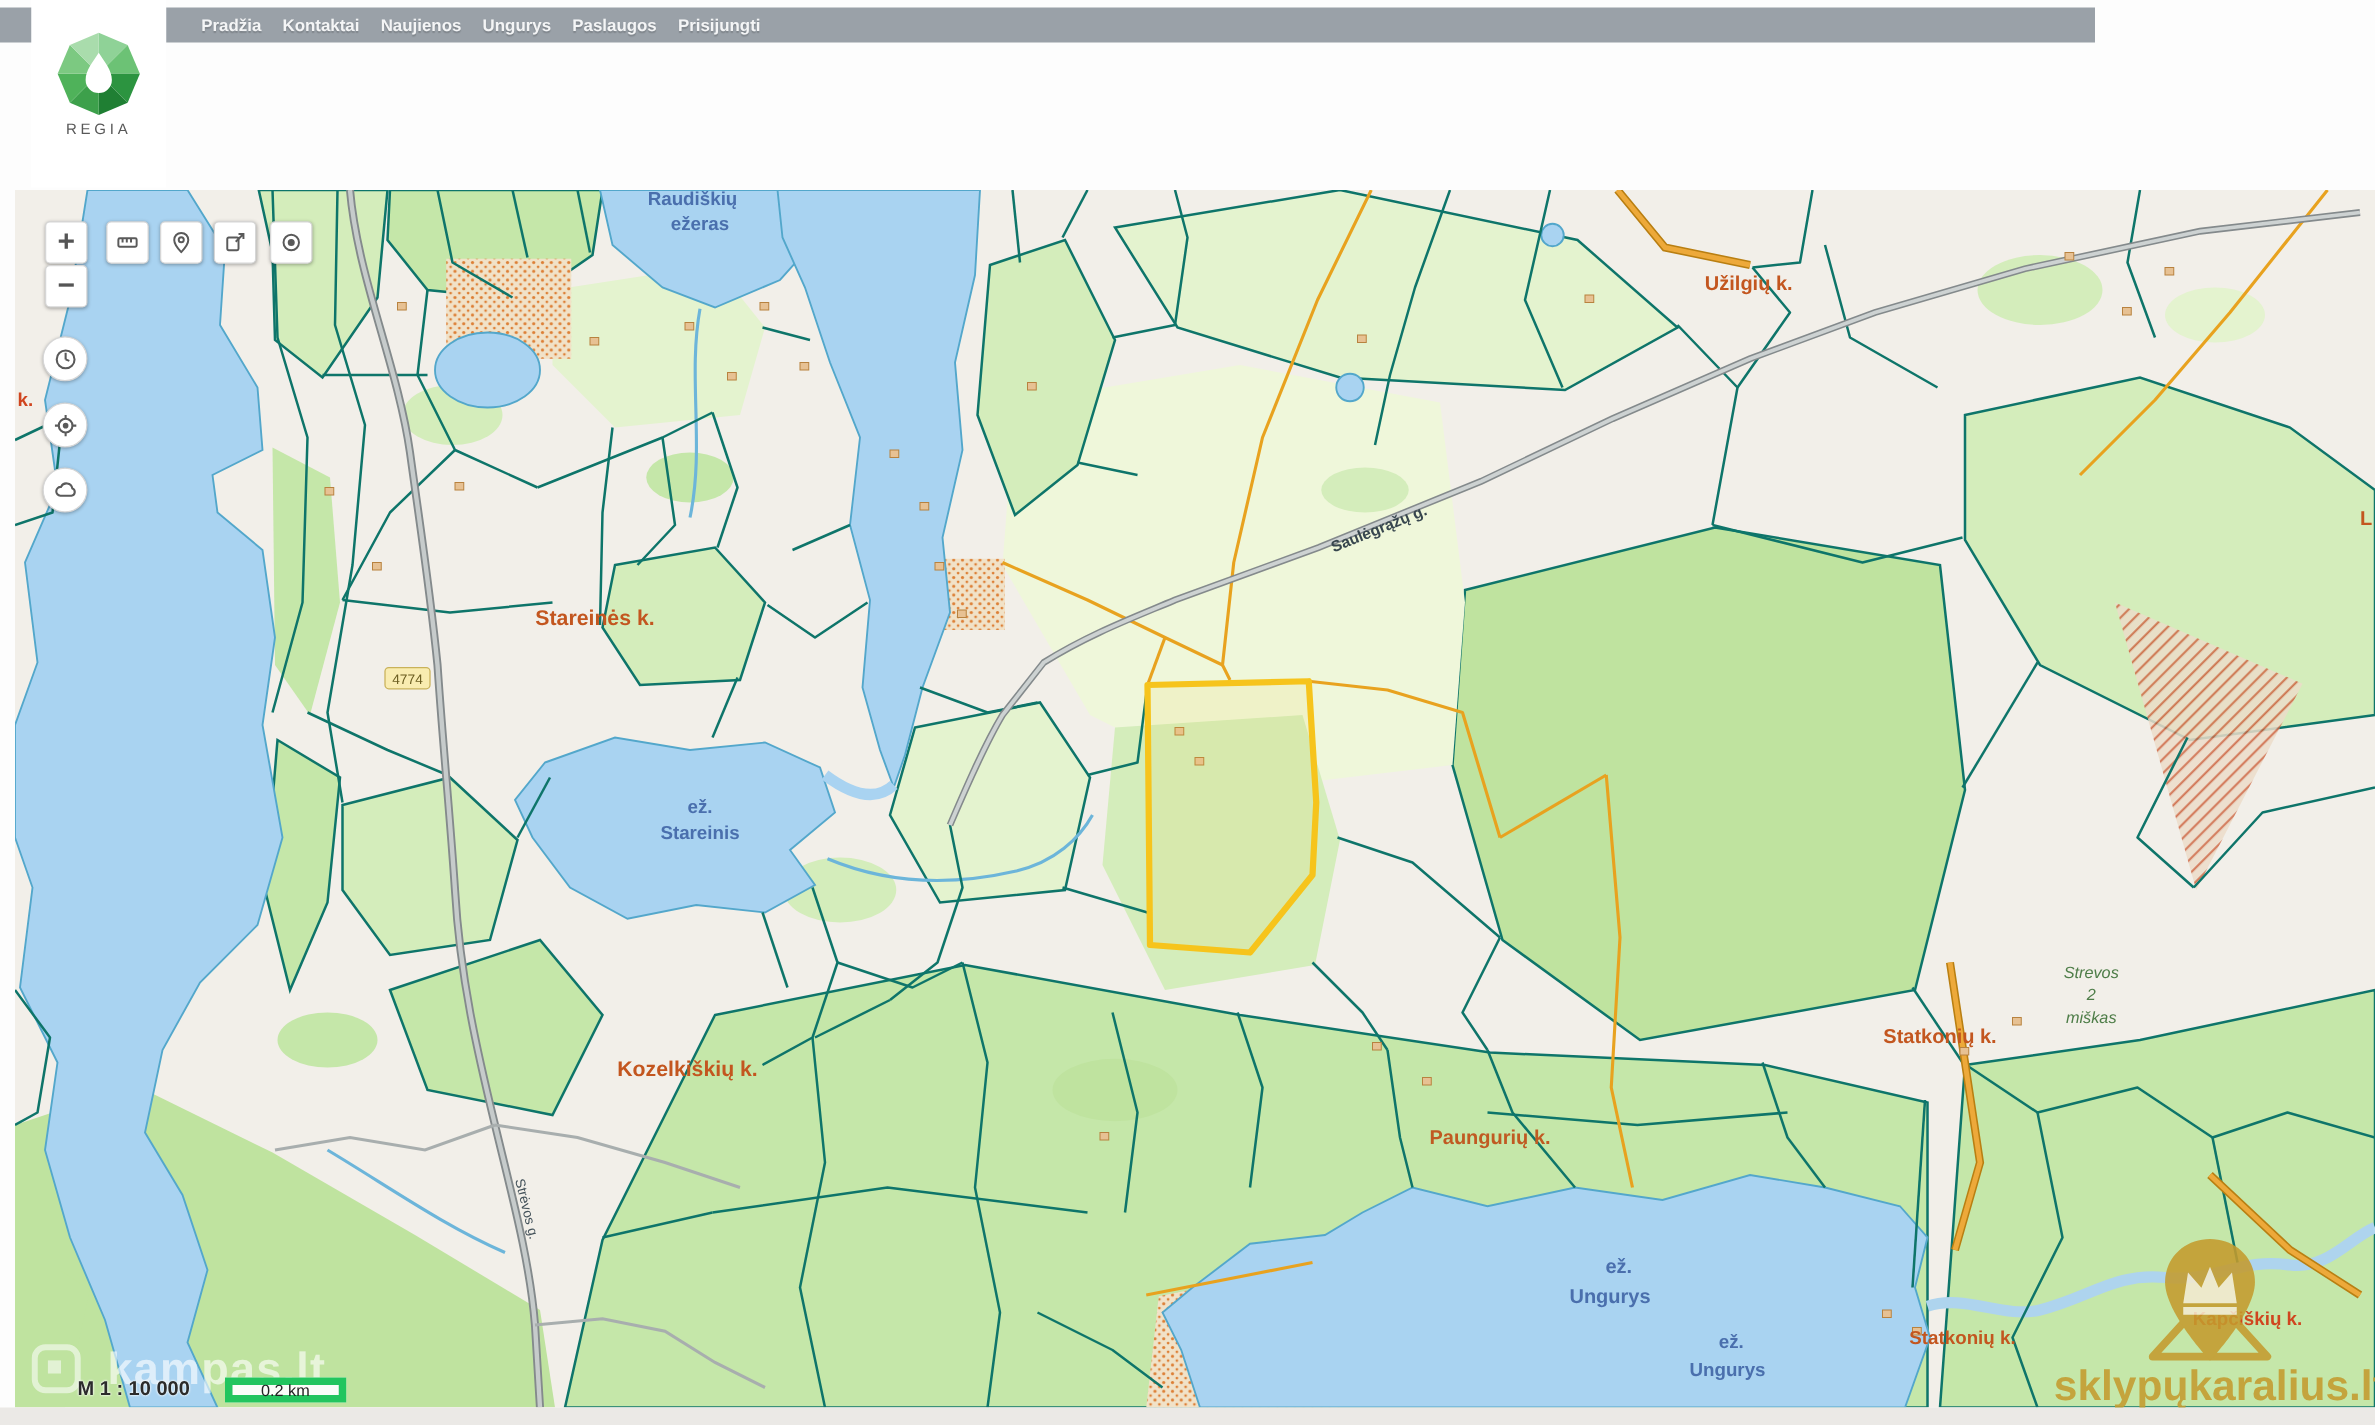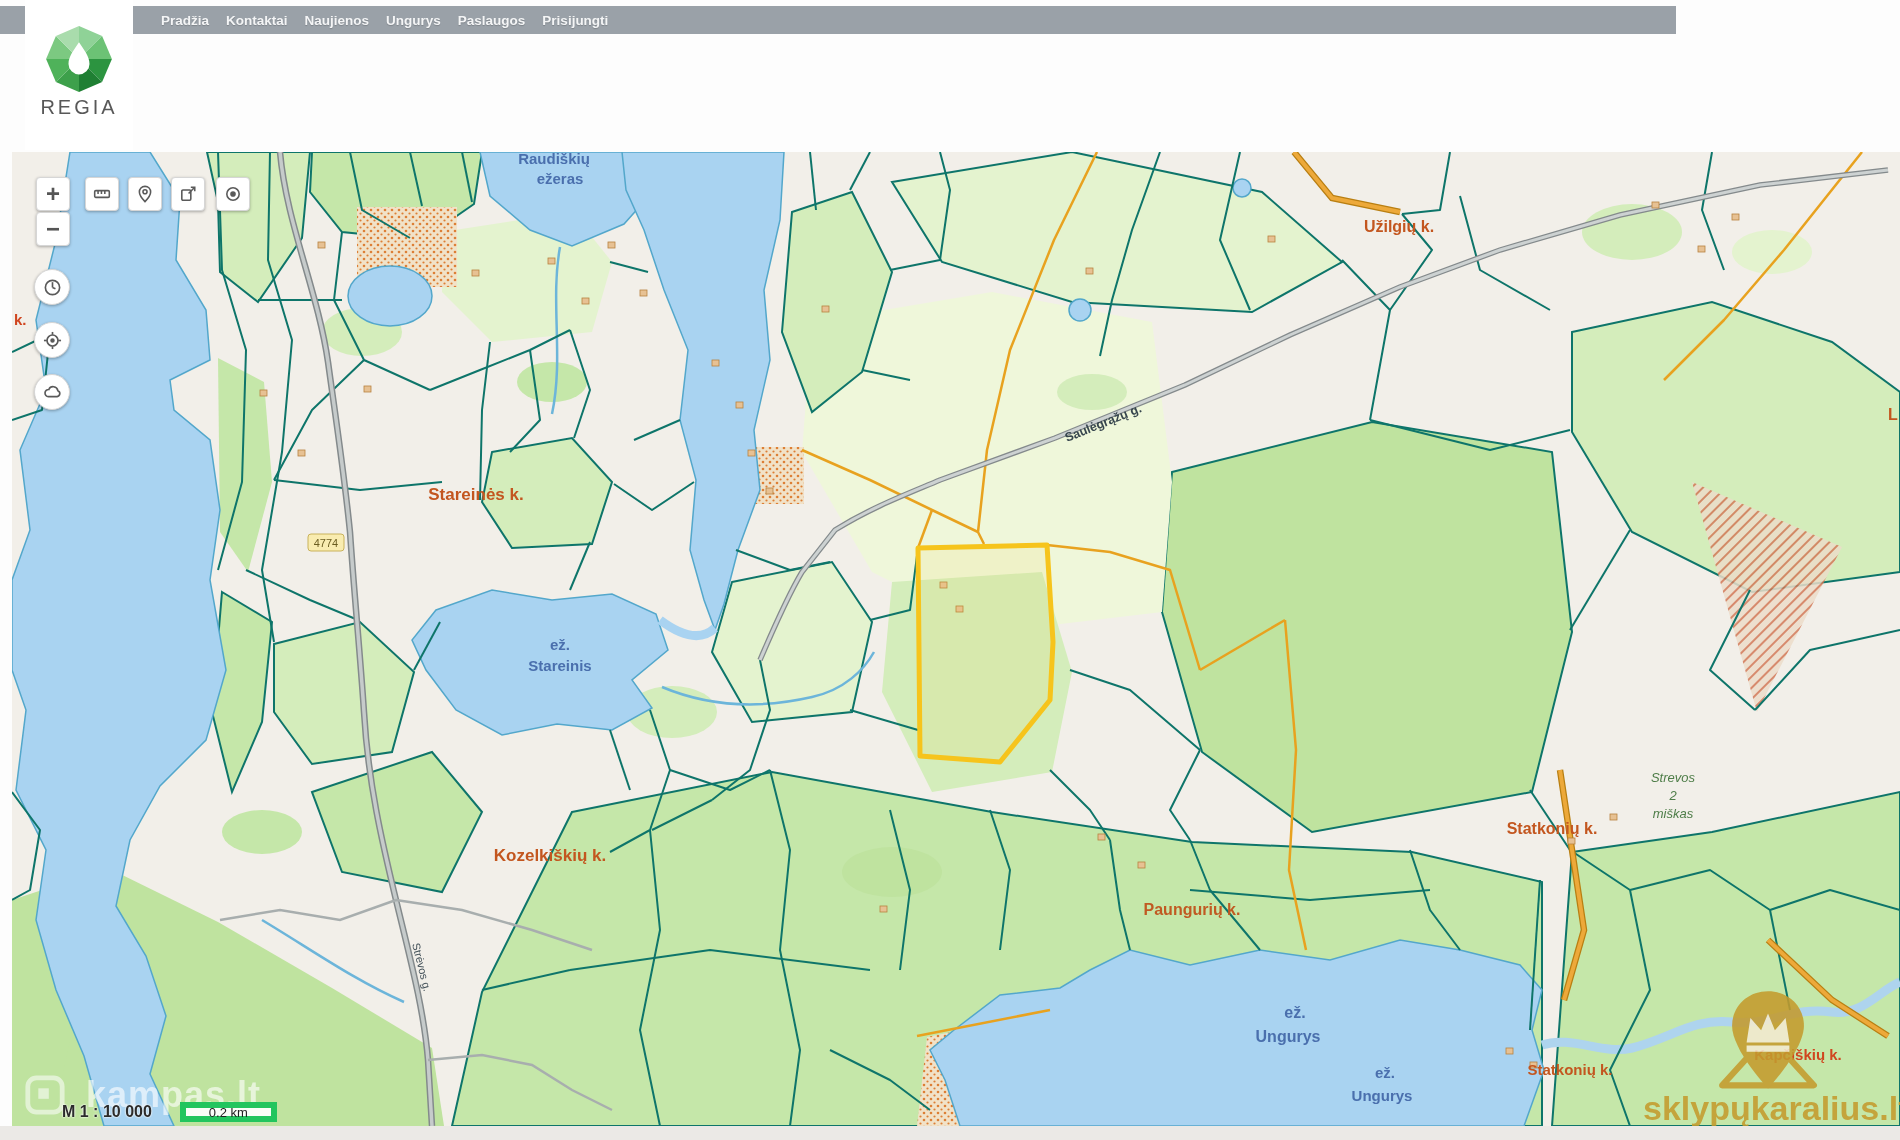--- a/index.html
+++ b/index.html
@@ -3,21 +3,21 @@
 <meta charset="utf-8">
 <style>
   html,body{margin:0;padding:0;}
   body{width:1900px;height:1140px;background:#fdfdfd;font-family:"Liberation Sans",sans-serif;overflow:hidden;}
   .page{position:relative;width:1676px;height:1140px;}
   .topbar{position:absolute;left:0;top:6px;width:100%;height:28px;background:#9aa1a8;}
   .menu{position:absolute;left:161px;top:6px;height:28px;display:flex;gap:17px;align-items:center;}
   .menu span{color:#f4f5f6;font-size:13.5px;font-weight:bold;text-shadow:0 1px 1px rgba(0,0,0,.18);cursor:pointer;white-space:nowrap;}
   .logo-tab{position:absolute;left:25px;top:0;width:108px;height:150px;background:#fff;z-index:6;text-align:center;cursor:pointer;}
   .logo-tab svg{display:block;margin:24px auto 2px auto;}
-  .brand{font-size:20px;color:#585858;letter-spacing:3px;font-weight:normal;}
+  .brand{font-size:12px;color:#585858;letter-spacing:3px;font-weight:normal;}
   .map{position:absolute;left:12px;top:152px;width:1888px;height:974px;background:#f2efe9;overflow:hidden;cursor:grab;}
   .map-svg{position:absolute;left:0;top:0;}
   .bottom-strip{position:absolute;left:0;top:1126px;width:1900px;height:14px;background:#ebe9e6;}
   
   .sq{position:absolute;width:34px;height:34px;background:#fff;border:1px solid #d6d6d6;border-radius:4px;
       box-shadow:0 1px 3px rgba(0,0,0,.3);display:flex;align-items:center;justify-content:center;
       color:#555;font-size:24px;font-weight:bold;cursor:pointer;box-sizing:border-box;z-index:5;}
   .rd{border-radius:50%;width:36px;height:36px;}
   .sq svg{display:block;}
   

